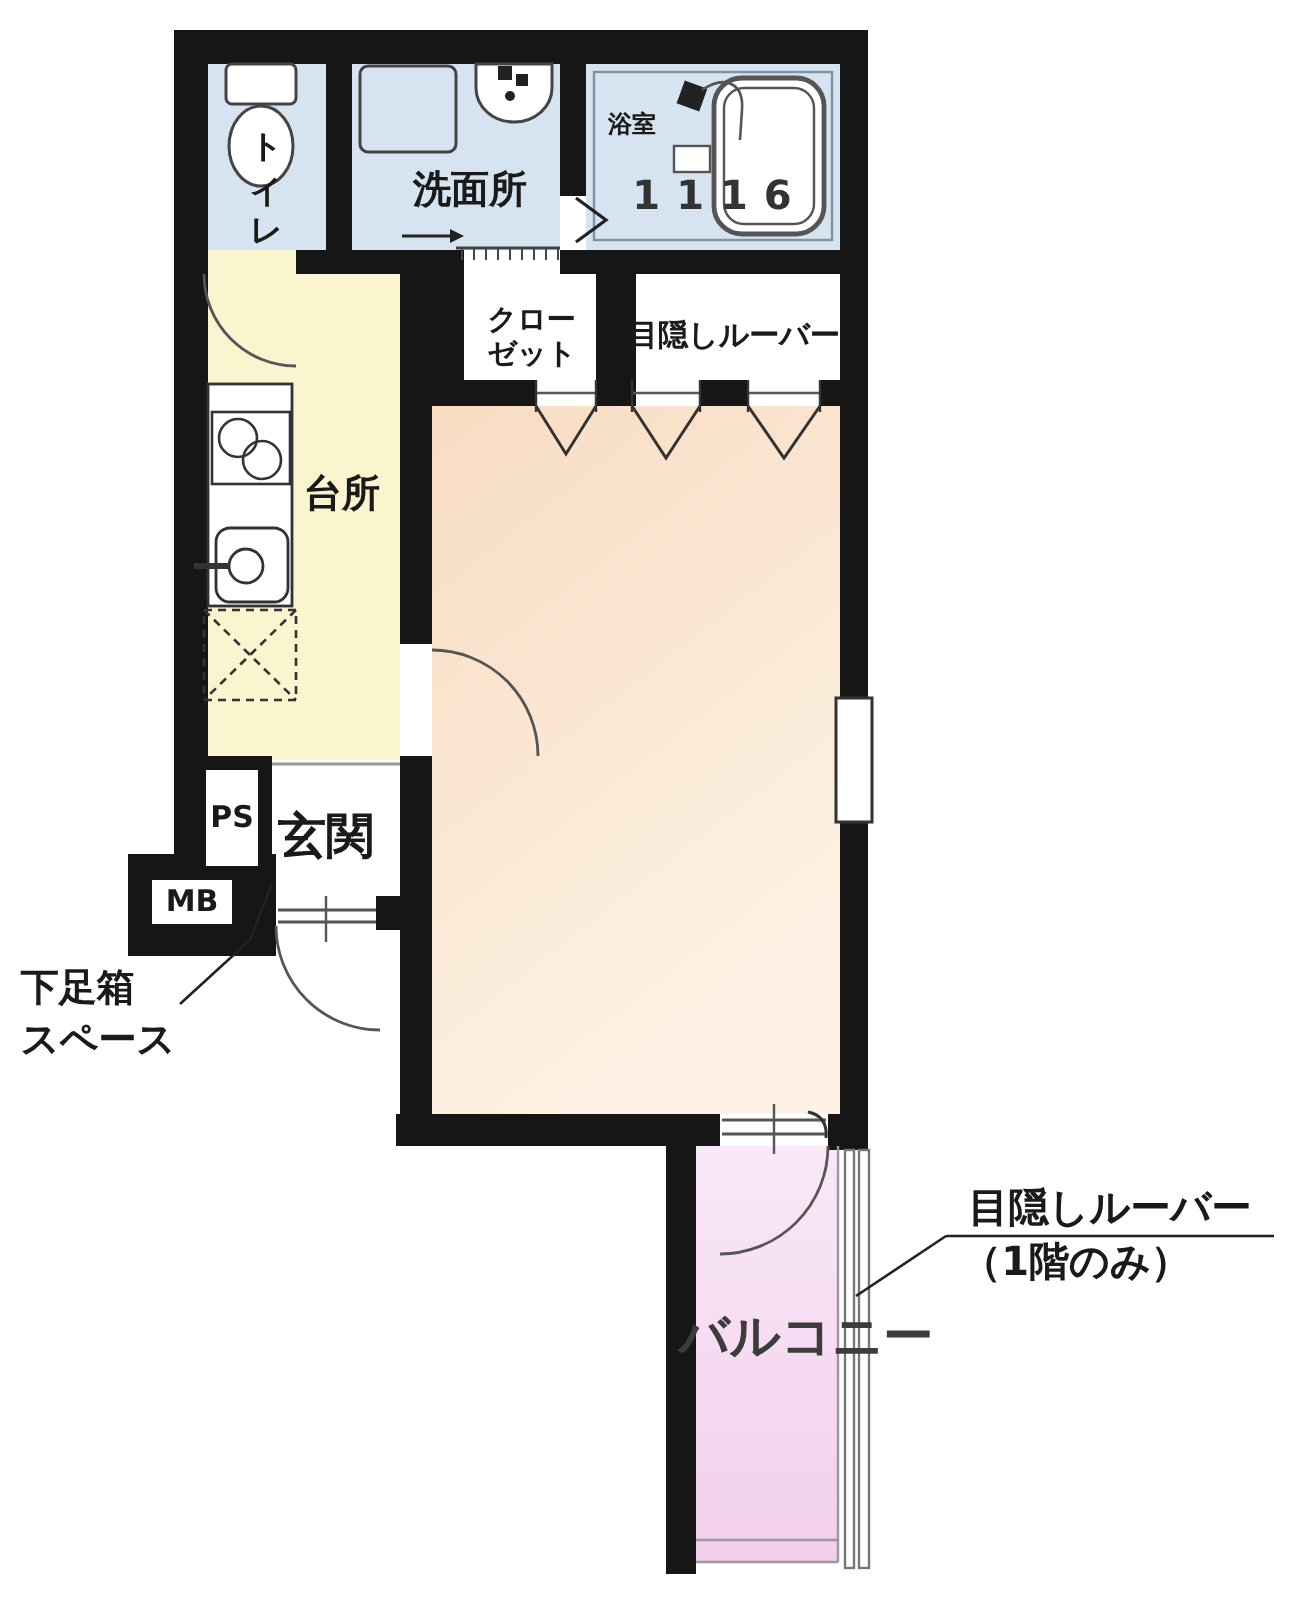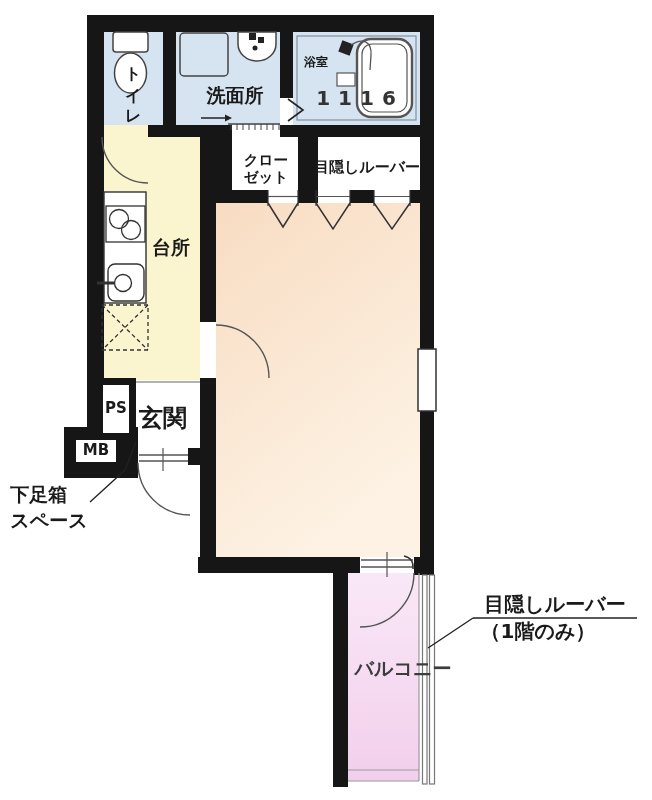--- a/index.html
+++ b/index.html
@@ -186,21 +186,21 @@
 </div>
 <div class="lbl" style="left:367px;top:168px;font-size:15px;">目隠しルーバー</div>
 
 <div class="lbl" style="left:171px;top:248px;font-size:19px;">台所</div>
 
 
 <div class="lbl" style="left:163px;top:419px;font-size:24px;">玄関</div>
 <div class="lbl" style="left:116px;top:409px;font-size:15px;">PS</div>
 <div class="lbl" style="left:96px;top:451px;font-size:15px;">MB</div>
 
-<div class="lbl gray" style="left:403px;top:669px;font-size:19px;">バルコニー</div>
+<div class="lbl gray" style="left:403px;top:669px;font-size:25px;">バルコニー</div>
 
 <div class="lbl center" style="left:49px;top:507px;font-size:19px;line-height:26px;">
   <span>下足箱</span><br>
   <span>スペース</span>
 </div>
 
 <div class="lbl" style="left:555px;top:604px;font-size:20px;">目隠しルーバー</div>
 <div class="lbl" style="left:538px;top:631px;font-size:20px;">（1階のみ）</div>
 
 </div>

